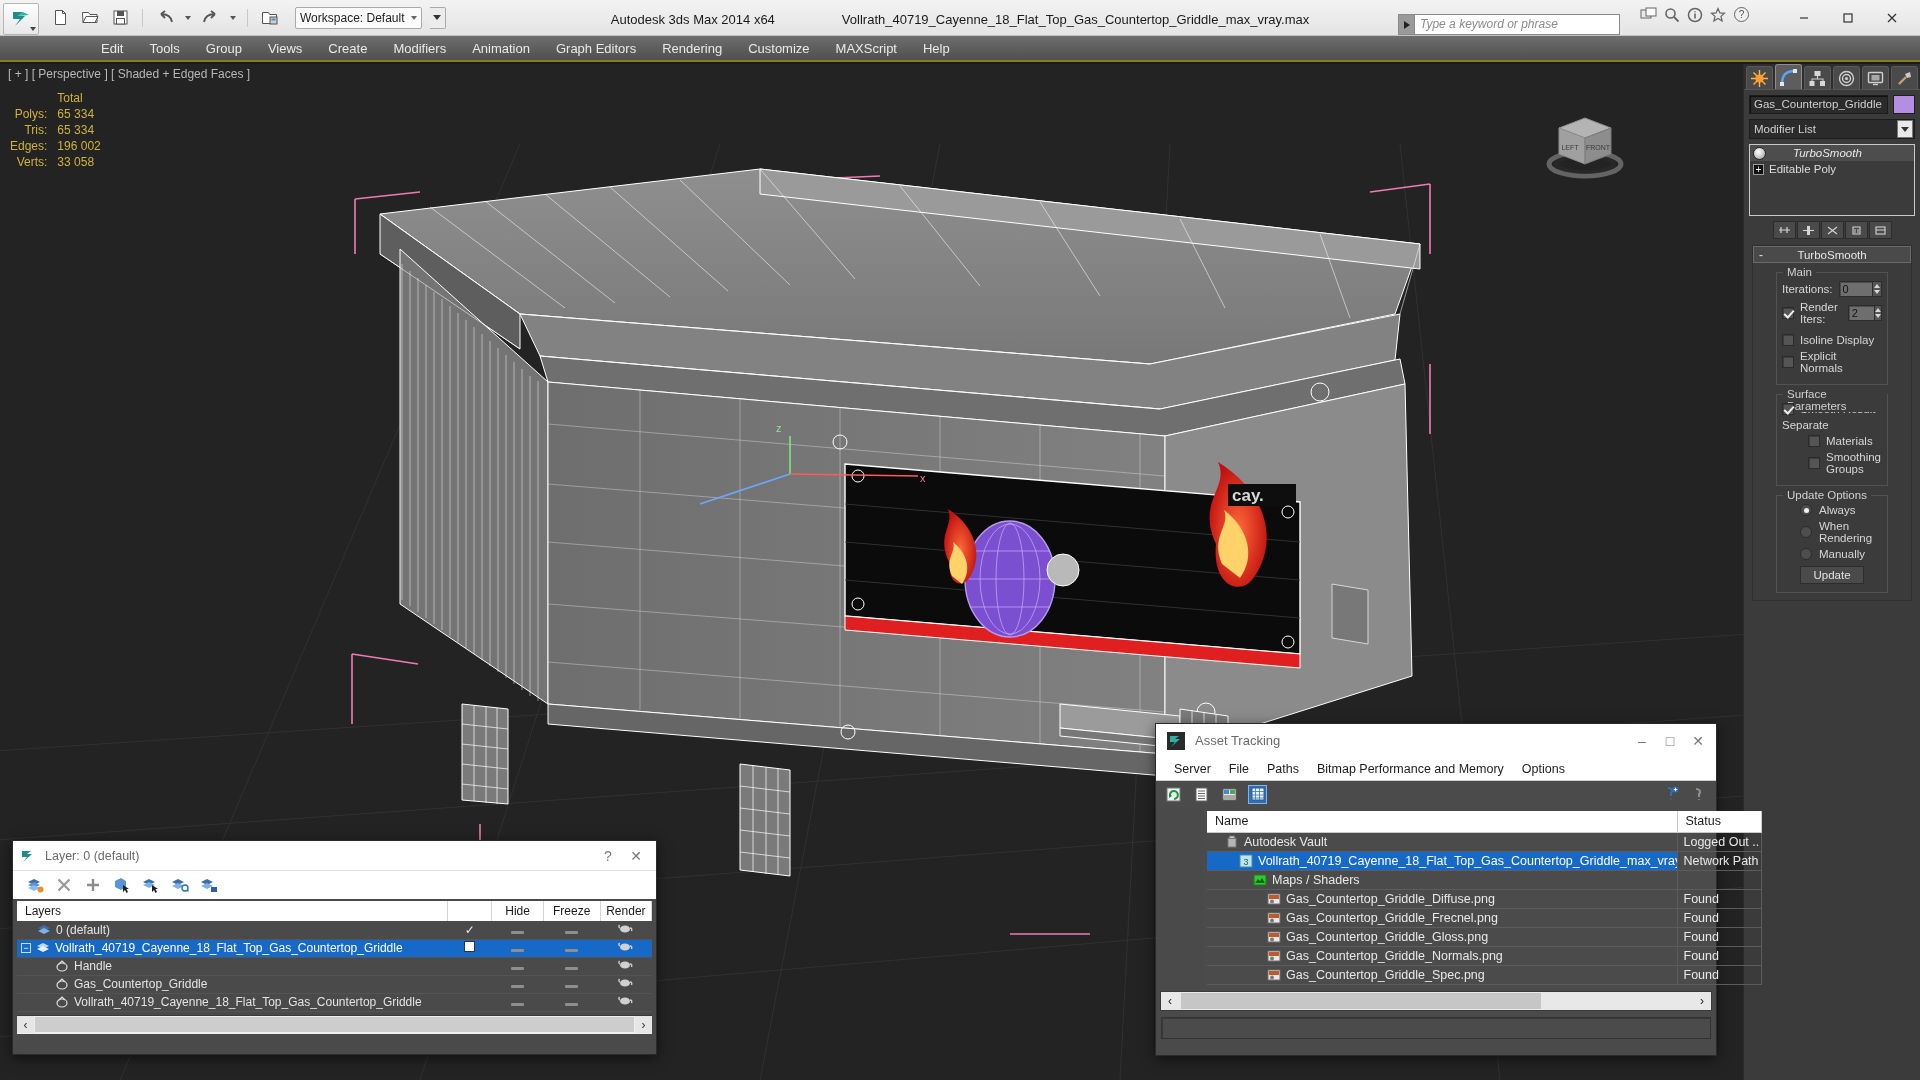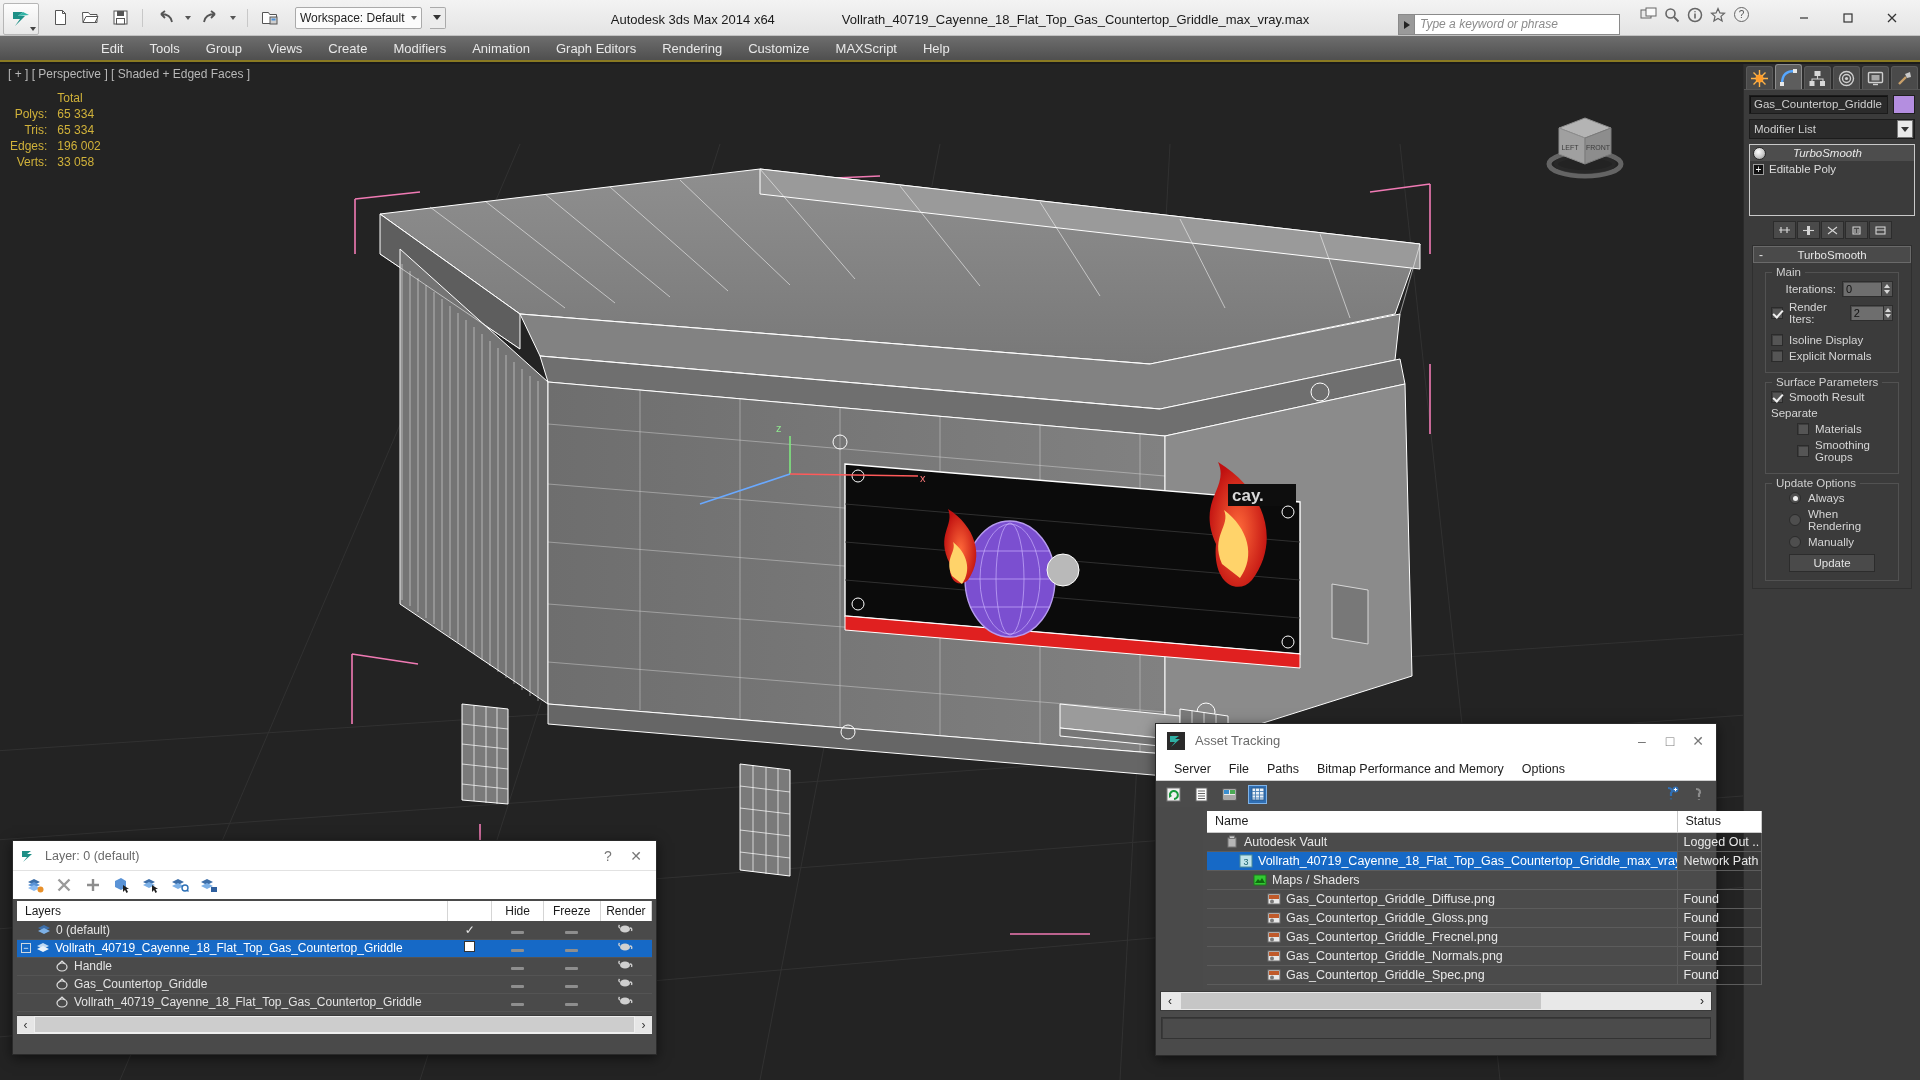--- a/index.html
+++ b/index.html
@@ -171,21 +171,21 @@
   .rollup{
     background:#3b3b3b;margin:0 3px 6px;border:1px solid #2f2f2f;
   }
   .rollup-head{
     height:17px;background:#4a4a4a;border:1px solid #6a6a6a;
     display:flex;align-items:center;justify-content:center;position:relative;
     color:#e6e6e6;font-size:11.5px;
   }
   .rollup-head .minus{position:absolute;left:5px;color:#e0e0e0;font-size:12px;line-height:10px;}
   .group{
-    border:1px solid #525252;margin:9px 12px 7px;padding:4px 5px 6px;position:relative;
+    border:1px solid #525252;margin:9px 23px 7px;padding:4px 5px 6px;position:relative;
   }
   .group > .gtitle{
     position:absolute;left:6px;top:-7px;background:#3b3b3b;padding:0 4px;
     color:#d0d0d0;font-size:11.5px;
   }
   .frow{display:flex;align-items:center;margin:4px 0;font-size:11.5px;color:#d6d6d6;}
   .frow.right{justify-content:flex-end;}
   .spin{
     width:40px;height:16px;background:#6e6e6e;border:1px solid #2d2d2d;
     color:#111;font-size:11px;line-height:14px;padding-left:3px;
@@ -1176,34 +1176,34 @@
         <td class="st">Found</td>
       </tr>
       <tr>
         <td class="nm" style="padding-left:60px">
           <span class="aname">
             <svg class="icon16" viewBox="0 0 14 14">
                     <rect x="1" y="2" width="12" height="10" fill="#e8e8e8" stroke="#6e6e6e"></rect>
                     <rect x="2" y="3" width="10" height="4" fill="#c05a2a"></rect>
                     <circle cx="5" cy="9.5" r="2" fill="#7a7a7a"></circle>
                   </svg>
-            <span>Gas_Countertop_Griddle_Gloss.png</span>
+            <span>Gas_Countertop_Griddle_Frecnel.png</span>
           </span>
         </td>
         <td class="st">Found</td>
       </tr>
       <tr>
         <td class="nm" style="padding-left:60px">
           <span class="aname">
             <svg class="icon16" viewBox="0 0 14 14">
                     <rect x="1" y="2" width="12" height="10" fill="#e8e8e8" stroke="#6e6e6e"></rect>
                     <rect x="2" y="3" width="10" height="4" fill="#c05a2a"></rect>
                     <circle cx="5" cy="9.5" r="2" fill="#7a7a7a"></circle>
                   </svg>
-            <span>Gas_Countertop_Griddle_Frecnel.png</span>
+            <span>Gas_Countertop_Griddle_Gloss.png</span>
           </span>
         </td>
         <td class="st">Found</td>
       </tr>
       <tr>
         <td class="nm" style="padding-left:60px">
           <span class="aname">
             <svg class="icon16" viewBox="0 0 14 14">
                     <rect x="1" y="2" width="12" height="10" fill="#e8e8e8" stroke="#6e6e6e"></rect>
                     <rect x="2" y="3" width="10" height="4" fill="#c05a2a"></rect>

